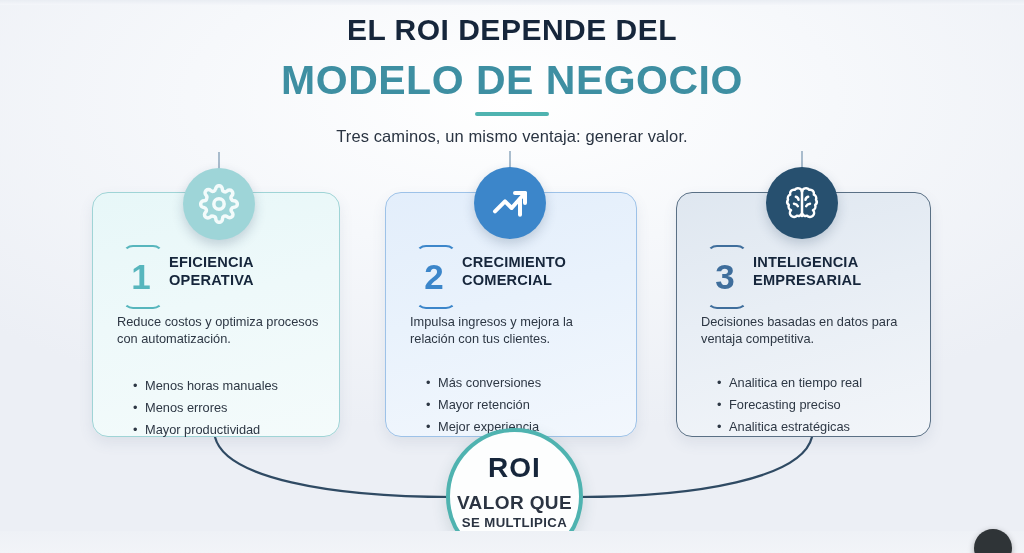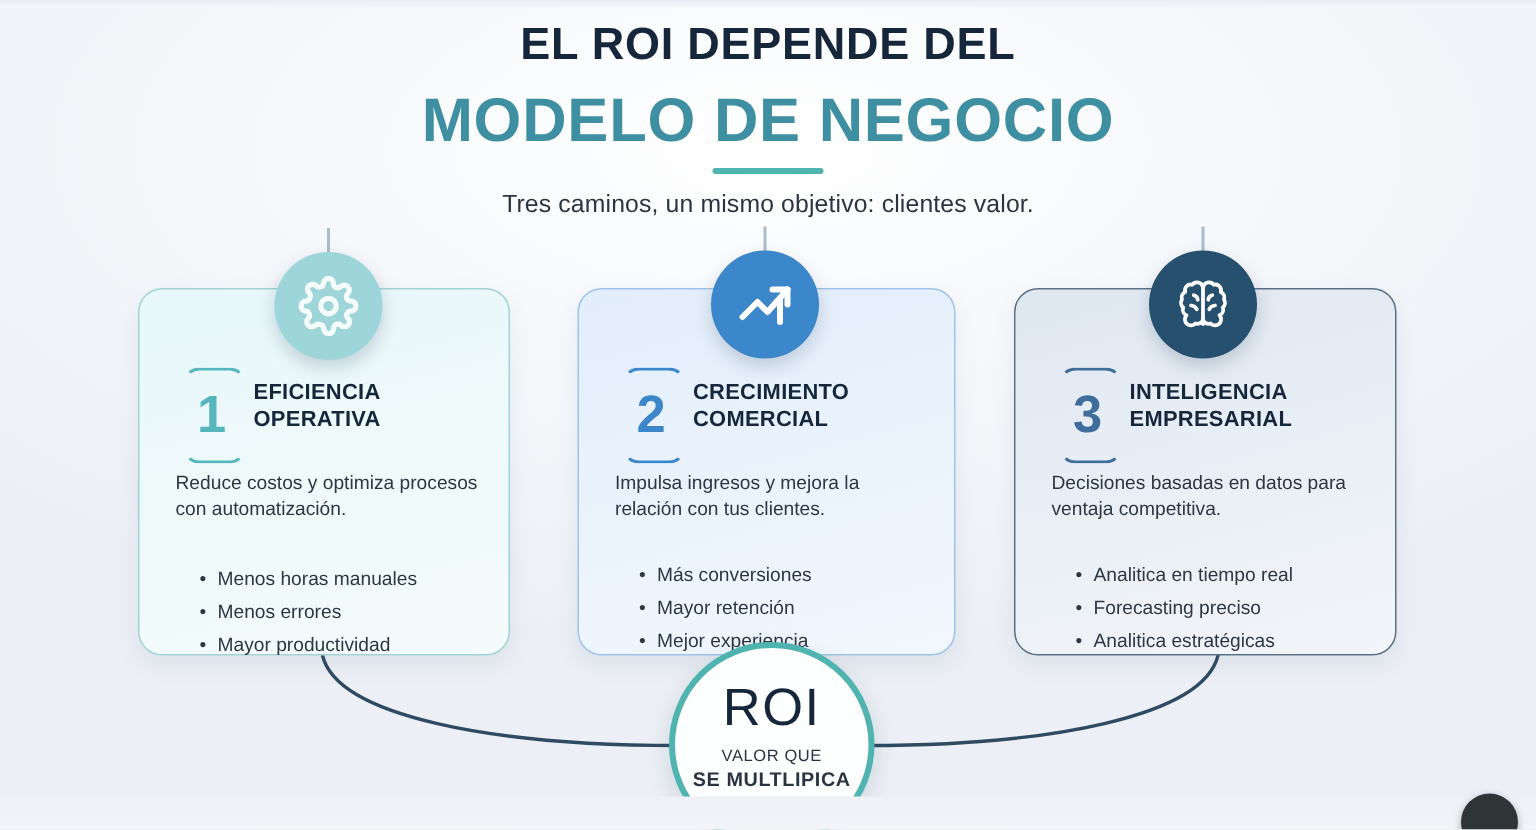--- a/index.html
+++ b/index.html
@@ -91,42 +91,42 @@
     pointer-events:none;}
 
   
   .roi{
     position:absolute;left:446px;top:428px;width:137px;height:137px;
     border-radius:50%;background:#fdfefe;border:4px solid #4fb3b0;
     box-shadow:0 5px 15px rgba(40,80,90,.16);
     display:flex;flex-direction:column;align-items:center;
     justify-content:flex-start;padding-top:22px;box-sizing:border-box;
   }
-  .roi .big{font-size:35px;font-weight:normal;color:#16263b;letter-spacing:1px;
+  .roi .big{font-size:28px;font-weight:bold;color:#16263b;letter-spacing:1px;
     line-height:1;}
-  .roi .s1{font-size:11px;font-weight:normal;color:#2b3442;margin-top:9px;
+  .roi .s1{font-size:19px;font-weight:bold;color:#2b3442;margin-top:9px;
     letter-spacing:.4px;line-height:1.25;}
   .roi .s2{font-size:13.2px;font-weight:bold;color:#2b3442;
     letter-spacing:.4px;line-height:1.25;}
 
   .fab{position:absolute;right:12px;bottom:-14px;width:38px;height:38px;
     border-radius:50%;background:#2f3437;box-shadow:0 2px 6px rgba(0,0,0,.3);}
 </style>
 </head>
 <body>
 
 <div id="stage">
 
   <div class="topband"></div>
 
   <div class="head">
     <div class="t1">EL ROI DEPENDE DEL</div>
     <div class="t2">MODELO DE NEGOCIO</div>
     <div class="divider"></div>
-    <div class="sub">Tres caminos, un mismo objetivo: clientes valor.</div>
+    <div class="sub">Tres caminos, un mismo ventaja: generar valor.</div>
   </div>
 
   <svg class="lines" viewBox="0 0 1024 553" xmlns="http://www.w3.org/2000/svg">
     <path d="M215,437 C 225,478 330,497 452,497" fill="none" stroke="#2f4a63" stroke-width="2.2" stroke-linecap="round"></path>
     <path d="M812,437 C 802,478 698,497 578,497" fill="none" stroke="#2f4a63" stroke-width="2.2" stroke-linecap="round"></path>
   </svg>
 
   <div class="tick" style="left:140px;top:203px;width:44px;"></div>
   <div class="tick" style="left:255px;top:203px;width:44px;"></div>
   <div class="tick" style="left:432px;top:202px;width:43px;"></div>

